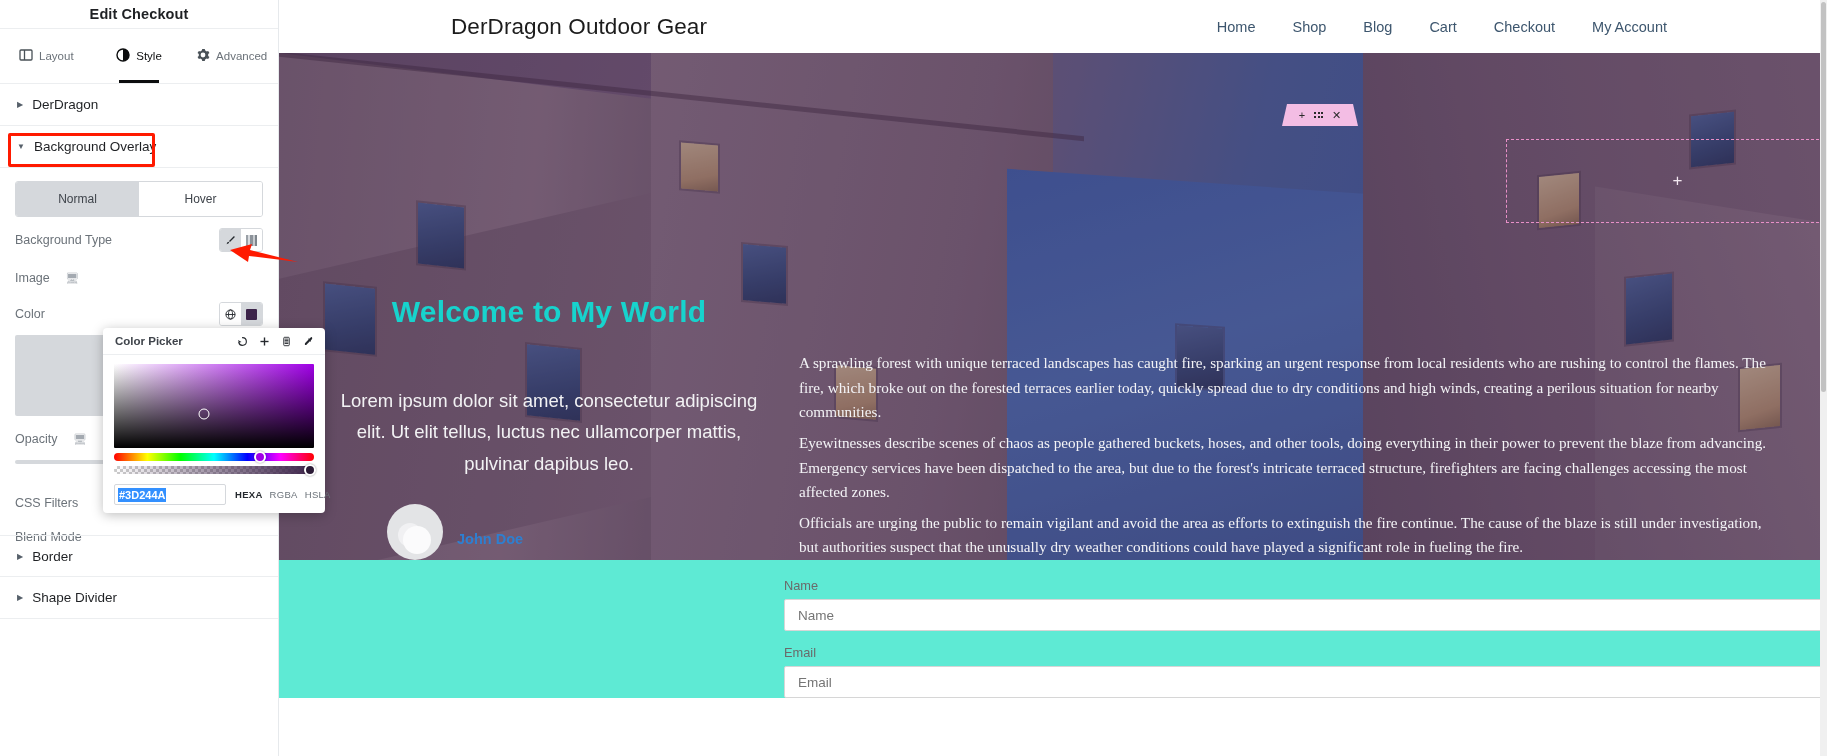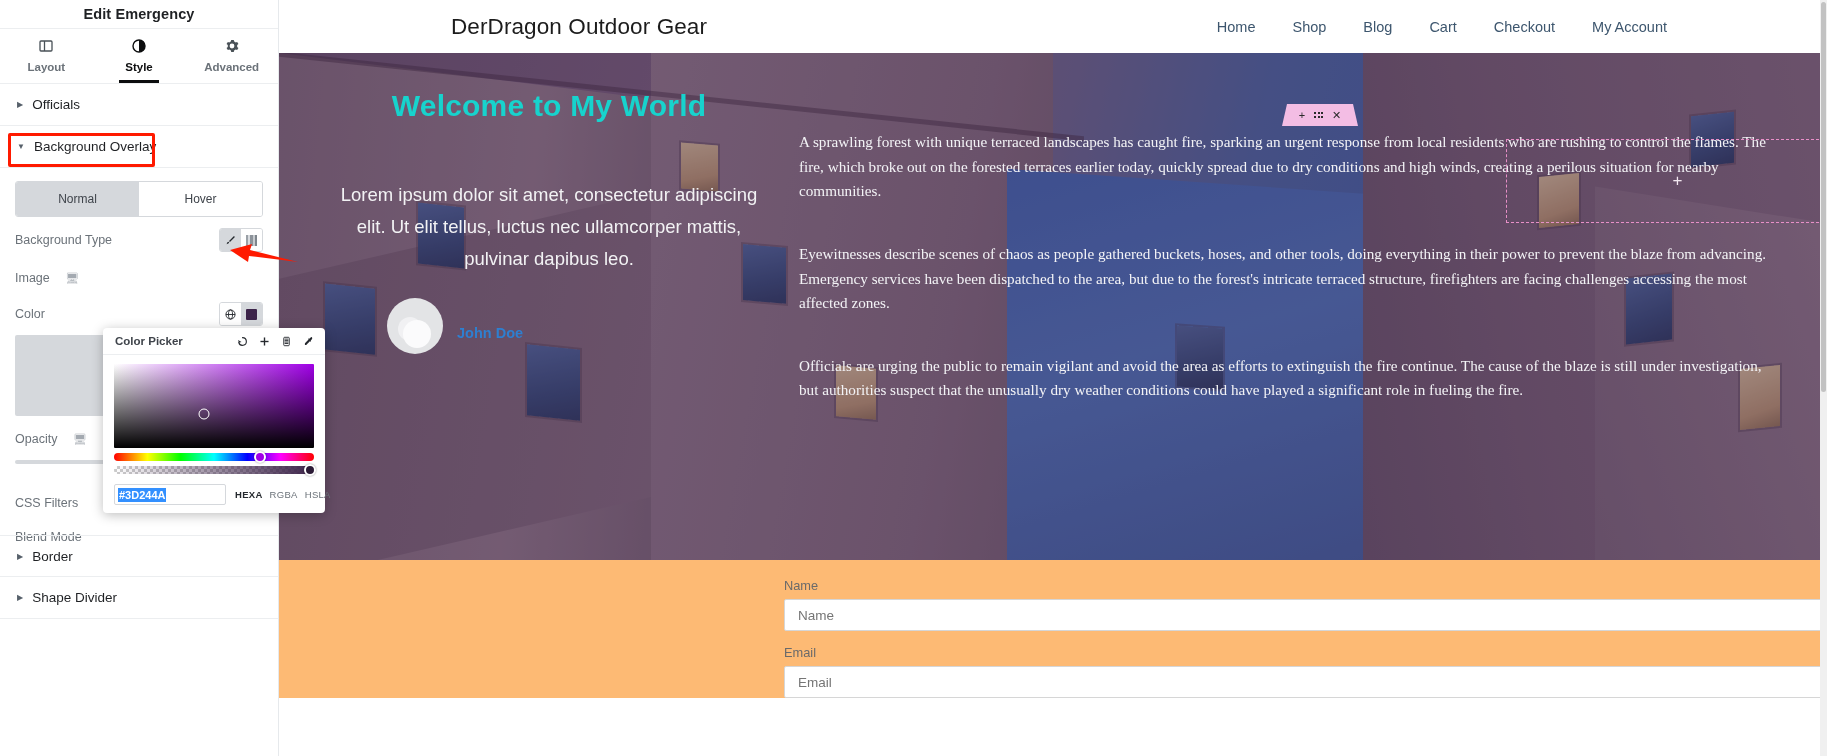--- a/index.html
+++ b/index.html
@@ -24,23 +24,23 @@
     display: flex; align-items: center; justify-content: center;
     font-size: 14.5px; font-weight: bold; color: #1f2124;
     letter-spacing: .1px;
   }
   .tabs {
     display: flex; height: 56px;
     border-top: 1px solid #eceef0;
     border-bottom: 1px solid #eceef0;
   }
   .tab {
-    flex: 1 1 0; display: flex; flex-direction: column;
+    flex: 1 1 0; display: flex; flex-direction: row;
     align-items: center; justify-content: center; gap: 6px;
-    cursor: pointer; position: relative; font-weight: bold;
+    cursor: pointer; position: relative;
   }
   .tab .tab-ico { font-size: 14px; line-height: 1; color: #495157; }
   .tab .tab-label { font-size: 11.5px; color: #6b7279; }
   .tab.active .tab-ico, .tab.active .tab-label { color: #0c0d0e; }
   .tab.active::after {
     content: ""; position: absolute; left: 26px; right: 26px; bottom: 0;
     height: 3px; background: #0c0d0e;
   }
   .section-row {
     height: 42px; display: flex; align-items: center;
@@ -158,21 +158,21 @@
     background: linear-gradient(165deg,#4e6fa6,#32507f 60%,#253c63);
     box-shadow: 0 0 0 2px rgba(70,55,70,.35);
   }
   .win.lit { background: linear-gradient(165deg,#e8cfa0,#caa575 70%,#9e7e56); }
   .overlay-tint {
     position: absolute; inset: 0;
     background: rgba(61,36,74,.42);
     mix-blend-mode: normal;
   }
   .hero-content {
-    position: absolute; inset: 0; display: flex; padding-top: 10px;
+    position: absolute; inset: 0; display: flex; padding-top: 28px; align-items: flex-end;
   }
   .hero-left {
     width: 508px; flex: 0 0 508px; padding: 0 22px 0 54px;
     display: flex; flex-direction: column; align-items: center;
   }
   .hero-h1 {
     margin-top: 26px; font-size: 30px; font-weight: bold; color: #17d3cd;
     letter-spacing: .2px; white-space: nowrap;
   }
   .hero-p {
@@ -195,21 +195,21 @@
   .author-name { font-size: 14.5px; font-weight: bold; color: #2e7fd0; margin-top: 14px; }
 
   .hero-right { flex: 1 1 auto; padding: 46px 52px 0 12px; }
   .art-h2 {
     font-size: 24.5px; font-weight: bold; color: #f13fd0;
     line-height: 1.32; letter-spacing: .1px;
   }
   .art-p {
     margin-top: 21px; font-size: 15.2px; line-height: 1.62; color: #f3f3f6; font-family: Liberation Serif, serif;
   }
-  .art-p + .art-p { margin-top: 38px; }
+  .art-p + .art-p { margin-top: 6px; }
 
   
   .el-toolbar {
     position: absolute; left: 1003px; top: 51px; width: 76px; height: 22px;
     background: #f3bde4; display: flex; align-items: center;
     justify-content: center; gap: 9px;
     clip-path: polygon(5px 0, calc(100% - 5px) 0, 100% 100%, 0 100%);
     cursor: move;
   }
   .el-toolbar span { font-size: 11px; color: #2b2b2b; line-height: 1; cursor: pointer; }
@@ -218,21 +218,21 @@
   }
   .dots6 i { width: 2px; height: 2px; background: #2b2b2b; display: block; }
   .drop-zone {
     position: absolute; left: 1227px; top: 86px; width: 343px; height: 84px;
     border: 1px dashed #e88fc8; display: flex; align-items: center;
     justify-content: center; cursor: pointer;
   }
   .drop-zone span { font-size: 17px; color: #f2e7f0; }
 
   
-  .form-area { padding: 18px 55px 0 505px; background: #fdba74; }
+  .form-area { padding: 18px 55px 0 505px; background: #5eead4; }
   .f-label { font-size: 12.8px; color: #6a6a6a; margin-bottom: 6px; }
   .f-input {
     width: 1068px; height: 32px; border: 1px solid #d6d6d6; border-radius: 2px;
     background: #fff; font-size: 13.5px; color: #9b9b9b;
     padding: 0 13px; font-family: "Liberation Sans", sans-serif;
   }
   .f-gap { height: 14px; }
 
   
   #cp {
@@ -321,21 +321,21 @@
     background: #c2c2c2; border-radius: 3px; display: block; cursor: pointer;
   }
 </style>
 </head>
 <body>
 
 <div id="root">
 
   <div id="sidebar">
 
-    <div class="panel-title">Edit Emergency</div>
+    <div class="panel-title">Edit Checkout</div>
 
     <div class="tabs">
       <div class="tab">
         <span class="tab-ico">
           <svg width="14" height="14" viewBox="0 0 14 14">
               <rect x="1" y="2" width="12" height="10" rx="1" fill="none" stroke="#495157" stroke-width="1.3"></rect>
               <line x1="5.5" y1="2" x2="5.5" y2="12" stroke="#495157" stroke-width="1.3"></line>
             </svg>
         </span>
         <span class="tab-label">Layout</span>
@@ -354,21 +354,21 @@
           <svg width="14" height="14" viewBox="0 0 14 14">
               <path d="M7 4.6a2.4 2.4 0 1 0 0 4.8 2.4 2.4 0 0 0 0-4.8zm5.2 2.4c0 .3 0 .6-.06.9l1.3 1-1.3 2.2-1.55-.5c-.45.37-.96.66-1.5.85L8.8 13H6.2l-.3-1.55a5.2 5.2 0 0 1-1.5-.86l-1.55.5-1.3-2.2 1.3-1a5.6 5.6 0 0 1 0-1.8l-1.3-1 1.3-2.2 1.55.5c.45-.37.96-.66 1.5-.85L6.2 1h2.6l.3 1.55c.54.19 1.05.48 1.5.85l1.55-.5 1.3 2.2-1.3 1c.04.3.06.6.06.9z" fill="#495157"></path>
             </svg>
         </span>
         <span class="tab-label">Advanced</span>
       </div>
     </div>
 
     <div class="section-row">
       <span class="caret">▶</span>
-      <span>Officials</span>
+      <span>DerDragon</span>
     </div>
 
     <div class="section-row">
       <span class="caret">▼</span>
       <span>Background Overlay</span>
     </div>
     <div class="section-hl"></div>
 
     <div class="seg">
       <div class="on">Normal</div>

